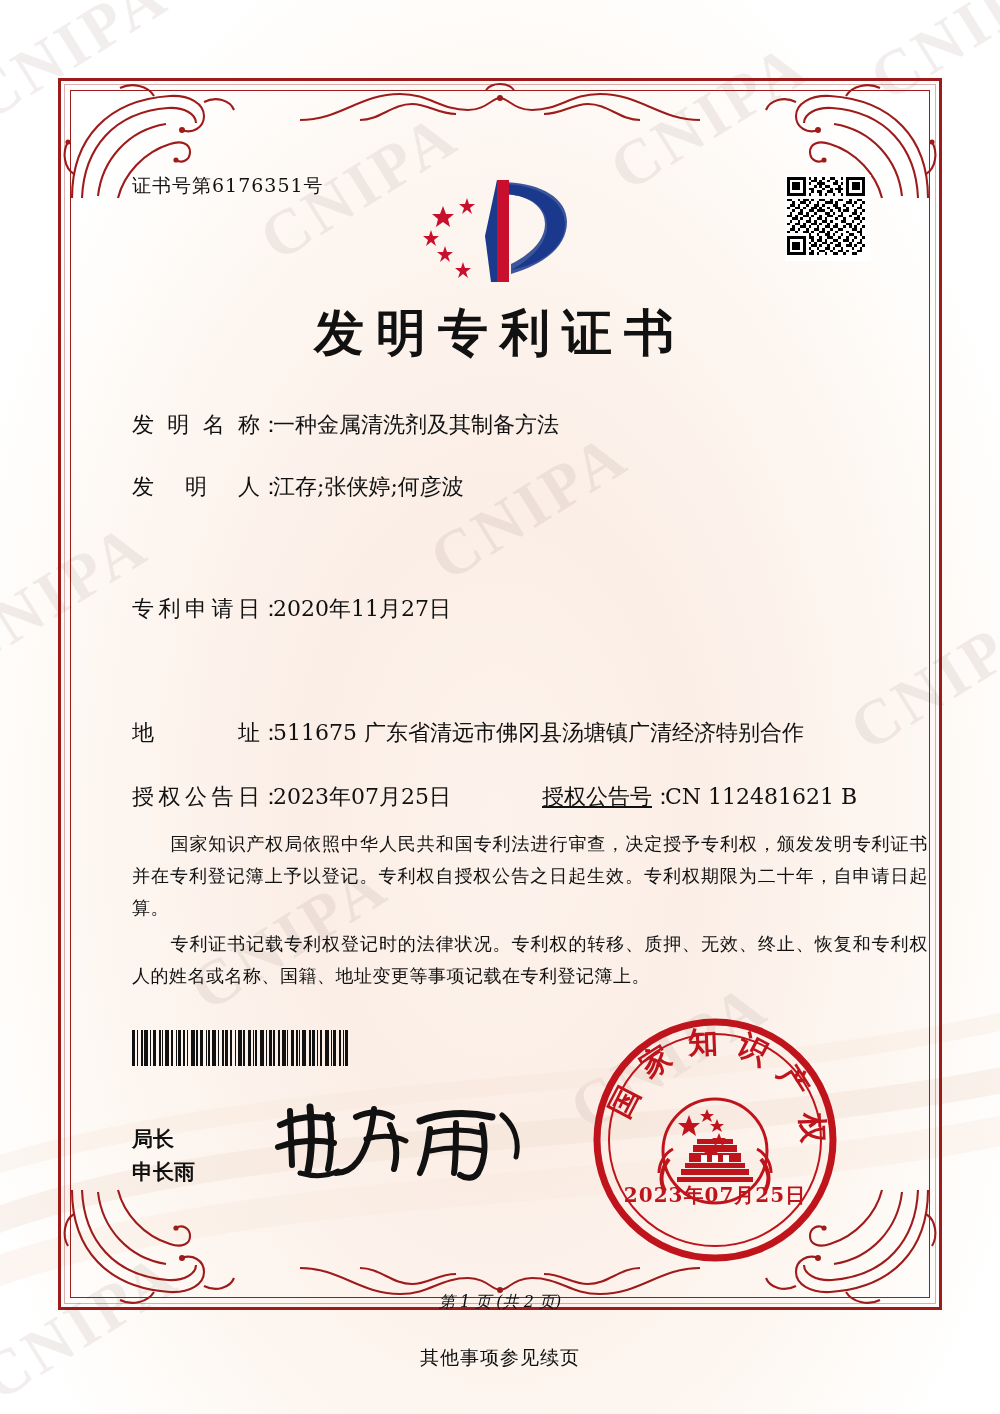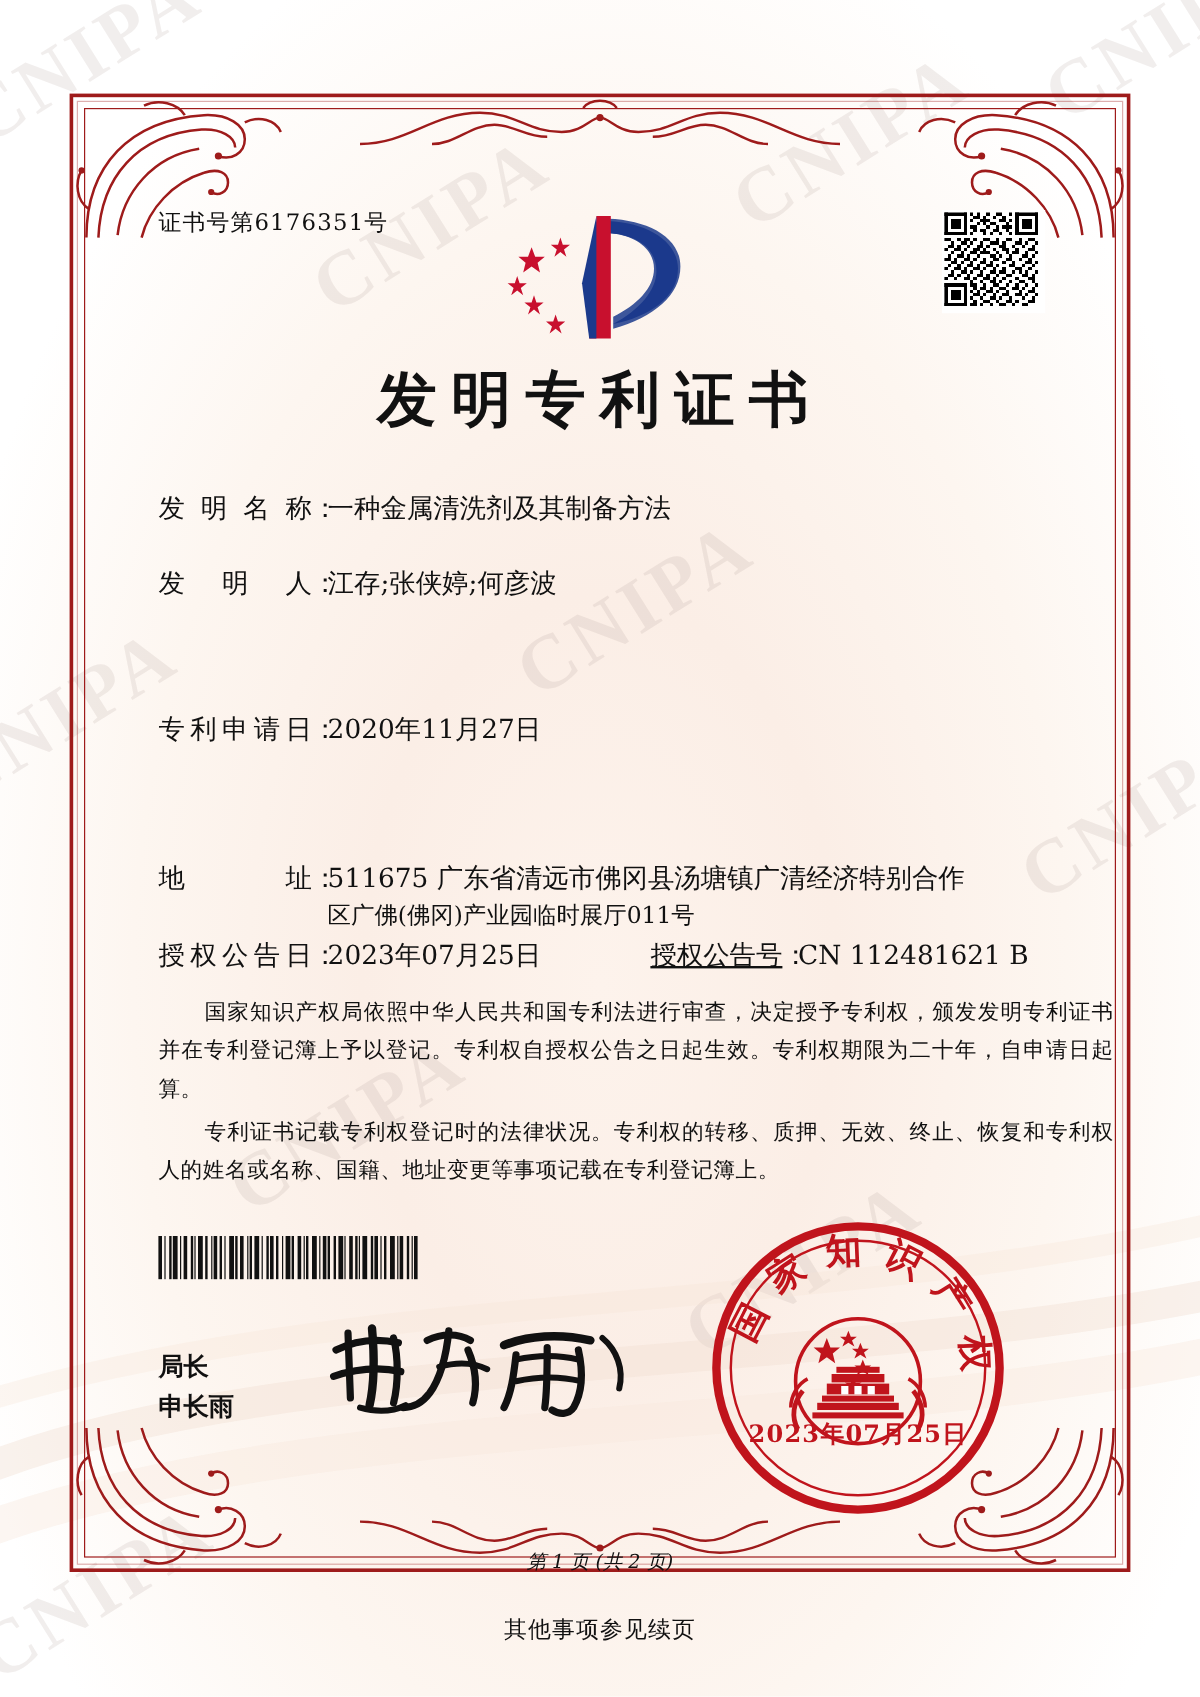--- a/index.html
+++ b/index.html
@@ -572,21 +572,20 @@
 
 
     <div class="field" style="left:62px; top:504px;">
       <span class="lab">专利申请日</span><span class="colon">：</span><span class="val">2020年11月27日</span>
     </div>
 
 
     <div class="field" style="left:62px; top:628px;">
       <span class="lab">地址</span><span class="colon">：</span><span class="val">511675 广东省清远市佛冈县汤塘镇广清经济特别合作</span>
     </div>
-    <div class="addr-2" style="left:203px; top:658px;">区广佛(佛冈)产业园临时展厅011号</div>
 
     <div class="field" style="left:62px; top:692px;">
       <span class="lab">授权公告日</span><span class="colon">：</span><span class="val">2023年07月25日</span>
     </div>
 
     <div class="field" style="left:425px; top:692px;margin-left:47px;">
       <span>授权公告号</span><span class="colon">：</span><span class="val">CN 112481621 B</span>
     </div>
 
     <div class="para" style="left:62px; top:738px; width:796px;">

